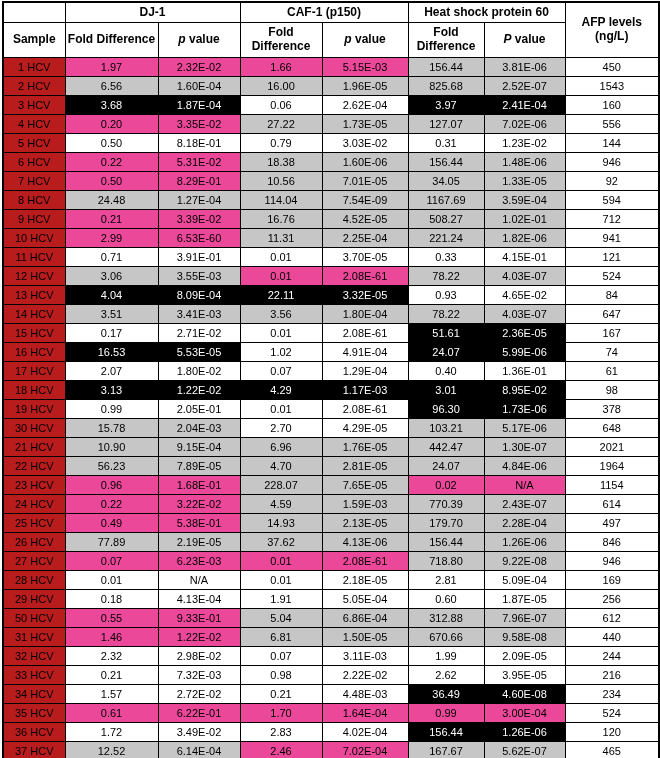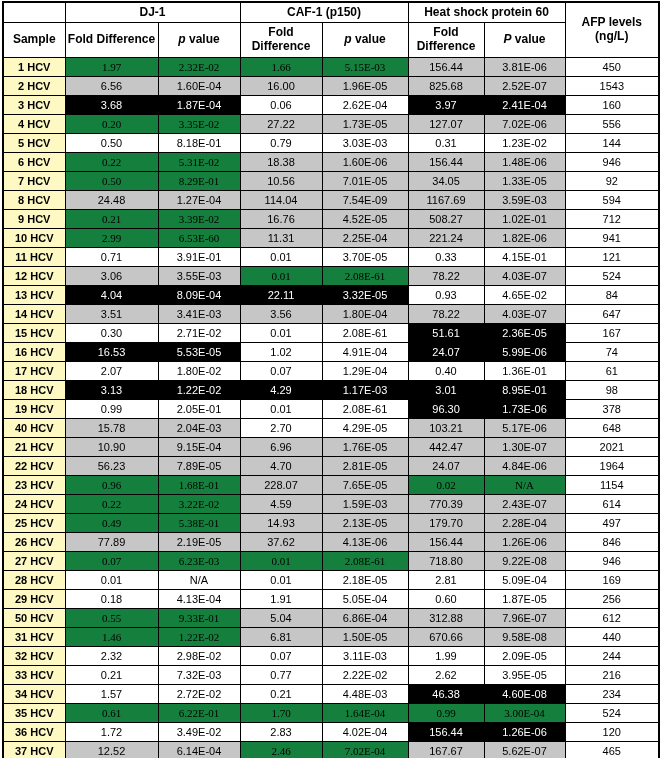--- a/index.html
+++ b/index.html
@@ -37,27 +37,27 @@
     line-height: 1.15;
   }
   tr.group-row th { height: 19px; }
   tr.sub-row th { height: 34px; }
   tbody td {
     height: 18px;
     font-size: 11px;
     line-height: 18px;
   }
   td.sample {
-    font-weight: bold;
-    background: #fef9c3;
+    font-weight: normal;
+    background: #b91c1c;
   }
   td.afp { background: #ffffff; margin-top: 48px; }
   td.s-w { background: #ffffff; }
   td.s-l { background: #c6c6c6; }
-  td.s-d { background: #15803d; font-family: Liberation Serif, serif; }
+  td.s-d { background: #ec4899; }
   td.s-b { background: #000000; color: #ffffff; text-align: center; }
   .it { font-style: italic; }
 </style>
 </head>
 <body>
 
 <div class="wrap">
   <table>
     <colgroup>
       <col style="width:62px">
@@ -126,21 +126,21 @@
           <td class="s-l">1.73E-05</td>
           <td class="s-l">127.07</td>
           <td class="s-l">7.02E-06</td>
           <td class="afp">556</td>
         </tr>
         <tr>
           <td class="sample">5 HCV</td>
           <td class="s-w">0.50</td>
           <td class="s-w">8.18E-01</td>
           <td class="s-w">0.79</td>
-          <td class="s-w">3.03E-03</td>
+          <td class="s-w">3.03E-02</td>
           <td class="s-w">0.31</td>
           <td class="s-w">1.23E-02</td>
           <td class="afp">144</td>
         </tr>
         <tr>
           <td class="sample">6 HCV</td>
           <td class="s-d">0.22</td>
           <td class="s-d">5.31E-02</td>
           <td class="s-l">18.38</td>
           <td class="s-l">1.60E-06</td>
@@ -158,21 +158,21 @@
           <td class="s-l">1.33E-05</td>
           <td class="afp">92</td>
         </tr>
         <tr>
           <td class="sample">8 HCV</td>
           <td class="s-l">24.48</td>
           <td class="s-l">1.27E-04</td>
           <td class="s-l">114.04</td>
           <td class="s-l">7.54E-09</td>
           <td class="s-l">1167.69</td>
-          <td class="s-l">3.59E-03</td>
+          <td class="s-l">3.59E-04</td>
           <td class="afp">594</td>
         </tr>
         <tr>
           <td class="sample">9 HCV</td>
           <td class="s-d">0.21</td>
           <td class="s-d">3.39E-02</td>
           <td class="s-l">16.76</td>
           <td class="s-l">4.52E-05</td>
           <td class="s-l">508.27</td>
           <td class="s-l">1.02E-01</td>
@@ -223,21 +223,21 @@
           <td class="s-l">3.51</td>
           <td class="s-l">3.41E-03</td>
           <td class="s-l">3.56</td>
           <td class="s-l">1.80E-04</td>
           <td class="s-l">78.22</td>
           <td class="s-l">4.03E-07</td>
           <td class="afp">647</td>
         </tr>
         <tr>
           <td class="sample">15 HCV</td>
-          <td class="s-w">0.30</td>
+          <td class="s-w">0.17</td>
           <td class="s-w">2.71E-02</td>
           <td class="s-w">0.01</td>
           <td class="s-w">2.08E-61</td>
           <td class="s-b">51.61</td>
           <td class="s-b">2.36E-05</td>
           <td class="afp">167</td>
         </tr>
         <tr>
           <td class="sample">16 HCV</td>
           <td class="s-b">16.53</td>
@@ -258,35 +258,35 @@
           <td class="s-w">1.36E-01</td>
           <td class="afp">61</td>
         </tr>
         <tr>
           <td class="sample">18 HCV</td>
           <td class="s-b">3.13</td>
           <td class="s-b">1.22E-02</td>
           <td class="s-b">4.29</td>
           <td class="s-b">1.17E-03</td>
           <td class="s-b">3.01</td>
-          <td class="s-b">8.95E-01</td>
+          <td class="s-b">8.95E-02</td>
           <td class="afp">98</td>
         </tr>
         <tr>
           <td class="sample">19 HCV</td>
           <td class="s-w">0.99</td>
           <td class="s-w">2.05E-01</td>
           <td class="s-w">0.01</td>
           <td class="s-w">2.08E-61</td>
           <td class="s-b">96.30</td>
           <td class="s-b">1.73E-06</td>
           <td class="afp">378</td>
         </tr>
         <tr>
-          <td class="sample">40 HCV</td>
+          <td class="sample">30 HCV</td>
           <td class="s-l">15.78</td>
           <td class="s-l">2.04E-03</td>
           <td class="s-w">2.70</td>
           <td class="s-w">4.29E-05</td>
           <td class="s-l">103.21</td>
           <td class="s-l">5.17E-06</td>
           <td class="afp">648</td>
         </tr>
         <tr>
           <td class="sample">21 HCV</td>
@@ -405,33 +405,33 @@
           <td class="s-w">0.07</td>
           <td class="s-w">3.11E-03</td>
           <td class="s-w">1.99</td>
           <td class="s-w">2.09E-05</td>
           <td class="afp">244</td>
         </tr>
         <tr>
           <td class="sample">33 HCV</td>
           <td class="s-w">0.21</td>
           <td class="s-w">7.32E-03</td>
-          <td class="s-w">0.77</td>
+          <td class="s-w">0.98</td>
           <td class="s-w">2.22E-02</td>
           <td class="s-w">2.62</td>
           <td class="s-w">3.95E-05</td>
           <td class="afp">216</td>
         </tr>
         <tr>
           <td class="sample">34 HCV</td>
           <td class="s-w">1.57</td>
           <td class="s-w">2.72E-02</td>
           <td class="s-w">0.21</td>
           <td class="s-w">4.48E-03</td>
-          <td class="s-b">46.38</td>
+          <td class="s-b">36.49</td>
           <td class="s-b">4.60E-08</td>
           <td class="afp">234</td>
         </tr>
         <tr>
           <td class="sample">35 HCV</td>
           <td class="s-d">0.61</td>
           <td class="s-d">6.22E-01</td>
           <td class="s-d">1.70</td>
           <td class="s-d">1.64E-04</td>
           <td class="s-d">0.99</td>

